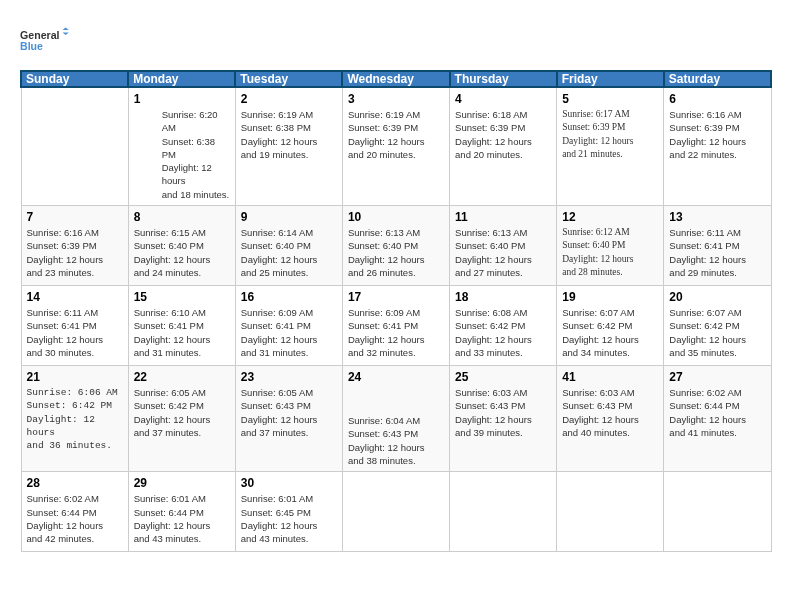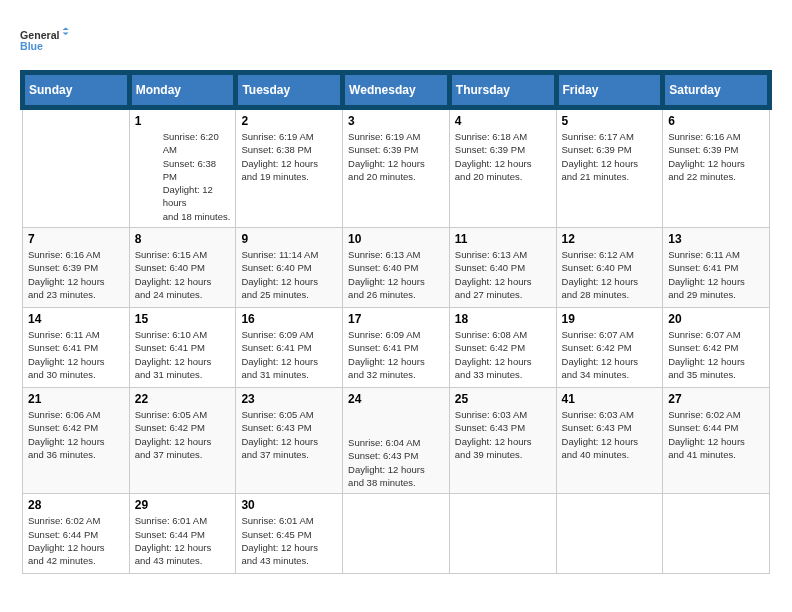--- a/index.html
+++ b/index.html
@@ -35,25 +35,25 @@
       color: #555;
     }
     table {
       width: 100%;
       border-collapse: collapse;
       font-size: 10.5px;
     }
     thead tr th {
       background-color: #3a7abf;
       color: #fff;
-      padding: 8px 4px;
+      padding: 0 4px;
       text-align: left;
       font-size: 12px;
       font-weight: bold;
-      border: 5px solid #0c4a6e;
+      border: 2px solid #0c4a6e;
     }
     tbody tr td {
       border: 1px solid #ccc;
       vertical-align: top;
       padding: 4px 5px;
       width: calc(100% / 7);
       height: 80px;
     }
     .day-num {
       font-weight: bold;
@@ -129,21 +129,21 @@
         </td>
         <td>
           <span class="day-num">4</span>
           <div class="day-info" style="white-space: pre-line;">Sunrise: 6:18 AM
 Sunset: 6:39 PM
 Daylight: 12 hours
 and 20 minutes.</div>
         </td>
         <td>
           <span class="day-num">5</span>
-          <div class="day-info" style="white-space: pre-line;">Sunrise: 6:17 AM
+          <div class="day-info" style="white-space: pre-line; font-family: Liberation Serif, serif;">Sunrise: 6:17 AM
 Sunset: 6:39 PM
 Daylight: 12 hours
 and 21 minutes.</div>
         </td>
         <td>
           <span class="day-num">6</span>
           <div class="day-info" style="white-space: pre-line;">Sunrise: 6:16 AM
 Sunset: 6:39 PM
 Daylight: 12 hours
 and 22 minutes.</div>
@@ -159,42 +159,42 @@
         </td>
         <td>
           <span class="day-num">8</span>
           <div class="day-info" style="white-space: pre-line;">Sunrise: 6:15 AM
 Sunset: 6:40 PM
 Daylight: 12 hours
 and 24 minutes.</div>
         </td>
         <td>
           <span class="day-num">9</span>
-          <div class="day-info" style="white-space: pre-line;">Sunrise: 11:14 AM
+          <div class="day-info" style="white-space: pre-line;">Sunrise: 6:14 AM
 Sunset: 6:40 PM
 Daylight: 12 hours
 and 25 minutes.</div>
         </td>
         <td>
           <span class="day-num">10</span>
           <div class="day-info" style="white-space: pre-line;">Sunrise: 6:13 AM
 Sunset: 6:40 PM
 Daylight: 12 hours
 and 26 minutes.</div>
         </td>
         <td>
           <span class="day-num">11</span>
           <div class="day-info" style="white-space: pre-line;">Sunrise: 6:13 AM
 Sunset: 6:40 PM
 Daylight: 12 hours
 and 27 minutes.</div>
         </td>
         <td>
           <span class="day-num">12</span>
-          <div class="day-info" style="white-space: pre-line;">Sunrise: 6:12 AM
+          <div class="day-info" style="white-space: pre-line; font-family: Liberation Serif, serif;">Sunrise: 6:12 AM
 Sunset: 6:40 PM
 Daylight: 12 hours
 and 28 minutes.</div>
         </td>
         <td>
           <span class="day-num">13</span>
           <div class="day-info" style="white-space: pre-line;">Sunrise: 6:11 AM
 Sunset: 6:41 PM
 Daylight: 12 hours
 and 29 minutes.</div>
@@ -247,21 +247,21 @@
           <span class="day-num">20</span>
           <div class="day-info" style="white-space: pre-line;">Sunrise: 6:07 AM
 Sunset: 6:42 PM
 Daylight: 12 hours
 and 35 minutes.</div>
         </td>
       </tr>
       <tr>
         <td>
           <span class="day-num">21</span>
-          <div class="day-info" style="white-space: pre-line;">Sunrise: 6:06 AM
+          <div class="day-info" style="white-space: pre-line; font-family: Liberation Mono, monospace;">Sunrise: 6:06 AM
 Sunset: 6:42 PM
 Daylight: 12 hours
 and 36 minutes.</div>
         </td>
         <td>
           <span class="day-num">22</span>
           <div class="day-info" style="white-space: pre-line;">Sunrise: 6:05 AM
 Sunset: 6:42 PM
 Daylight: 12 hours
 and 37 minutes.</div>

